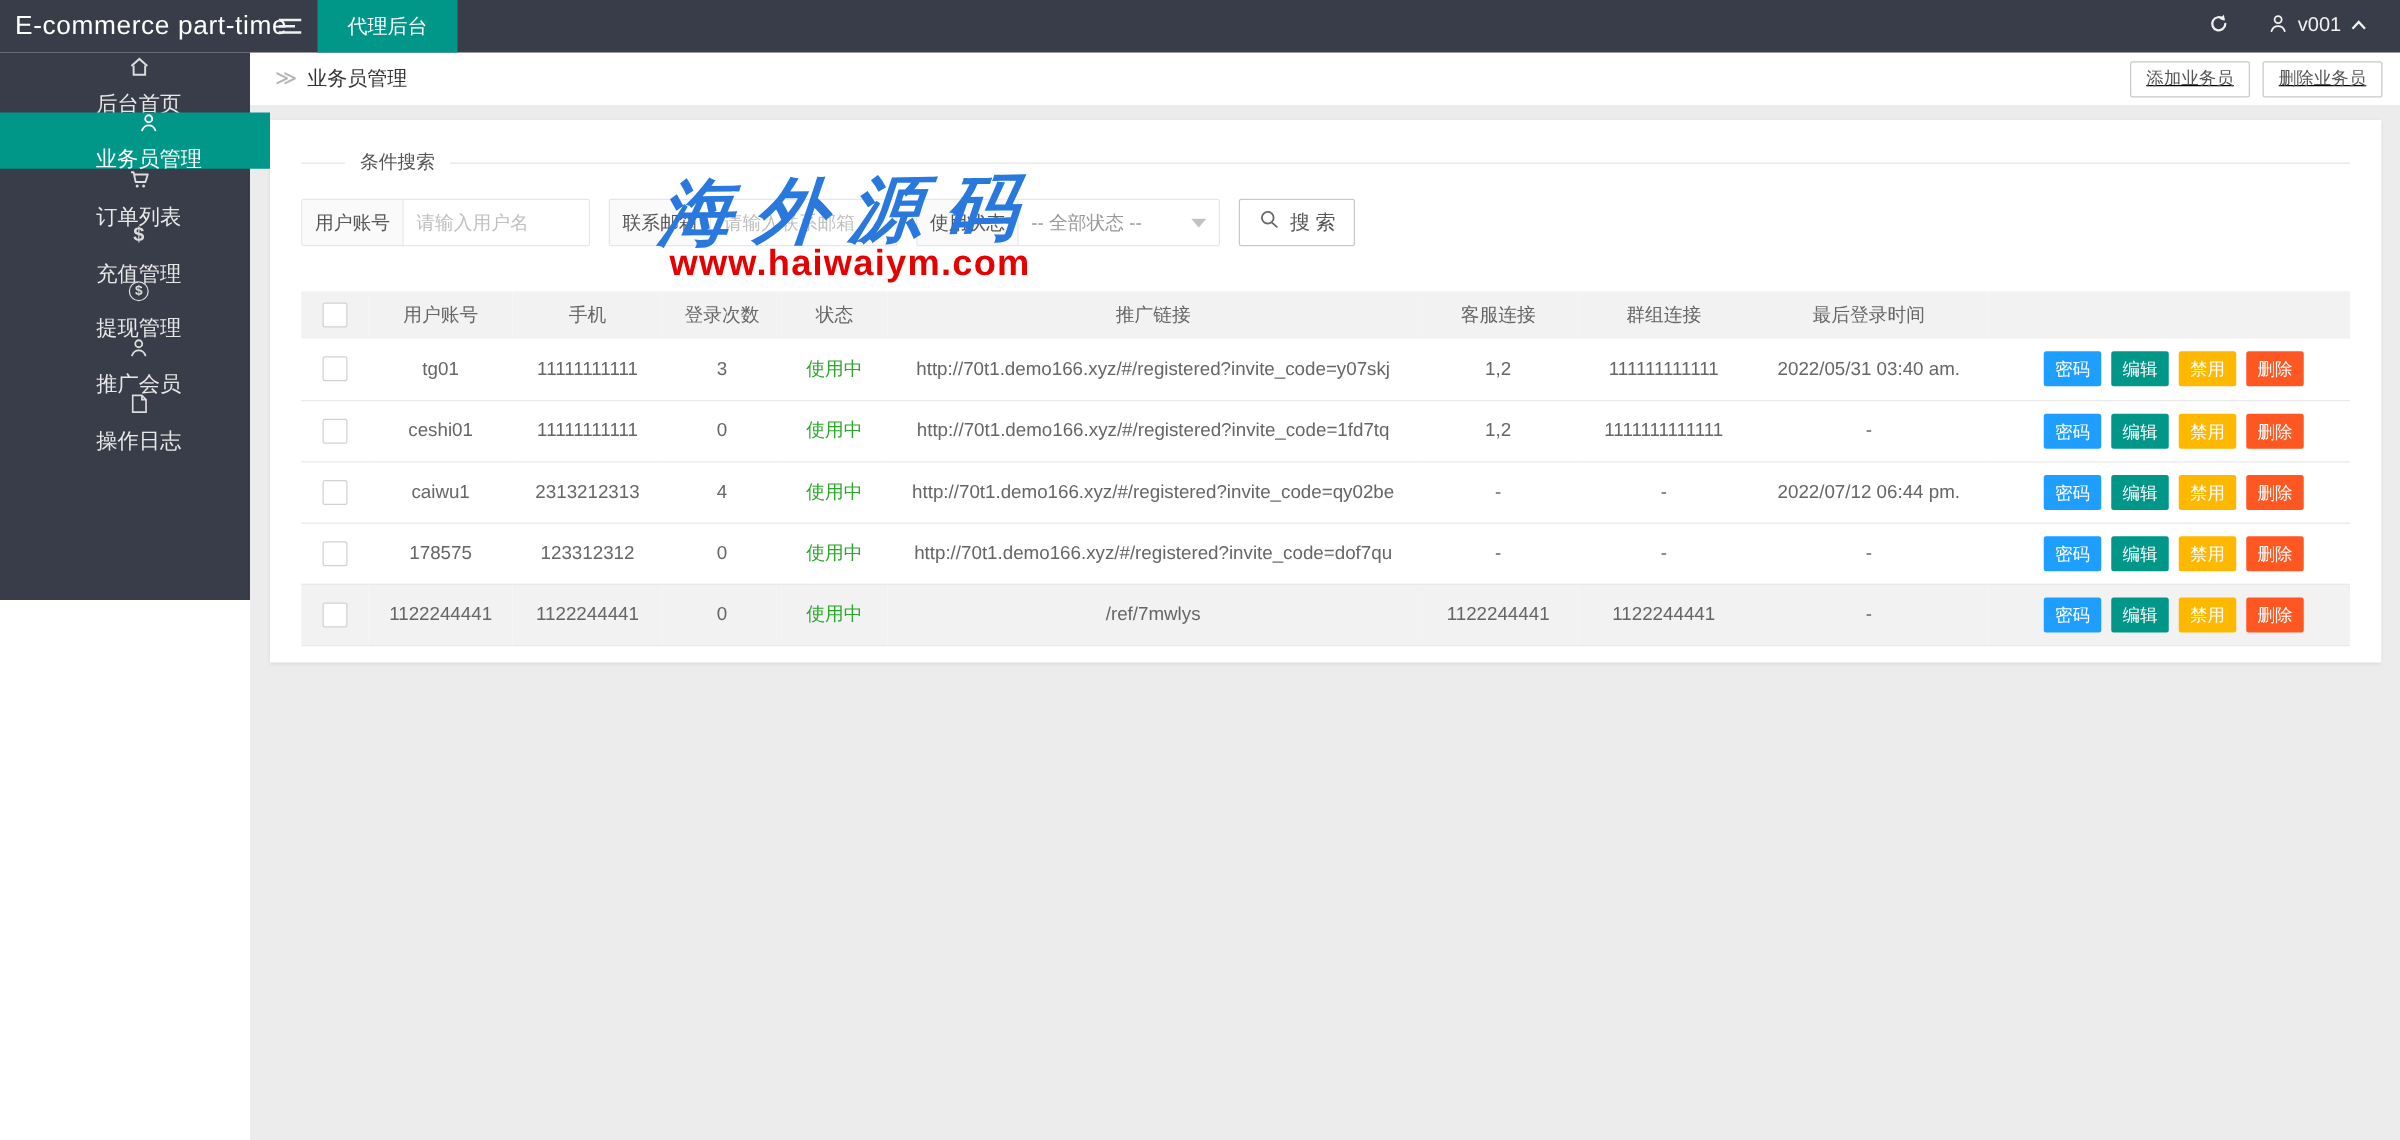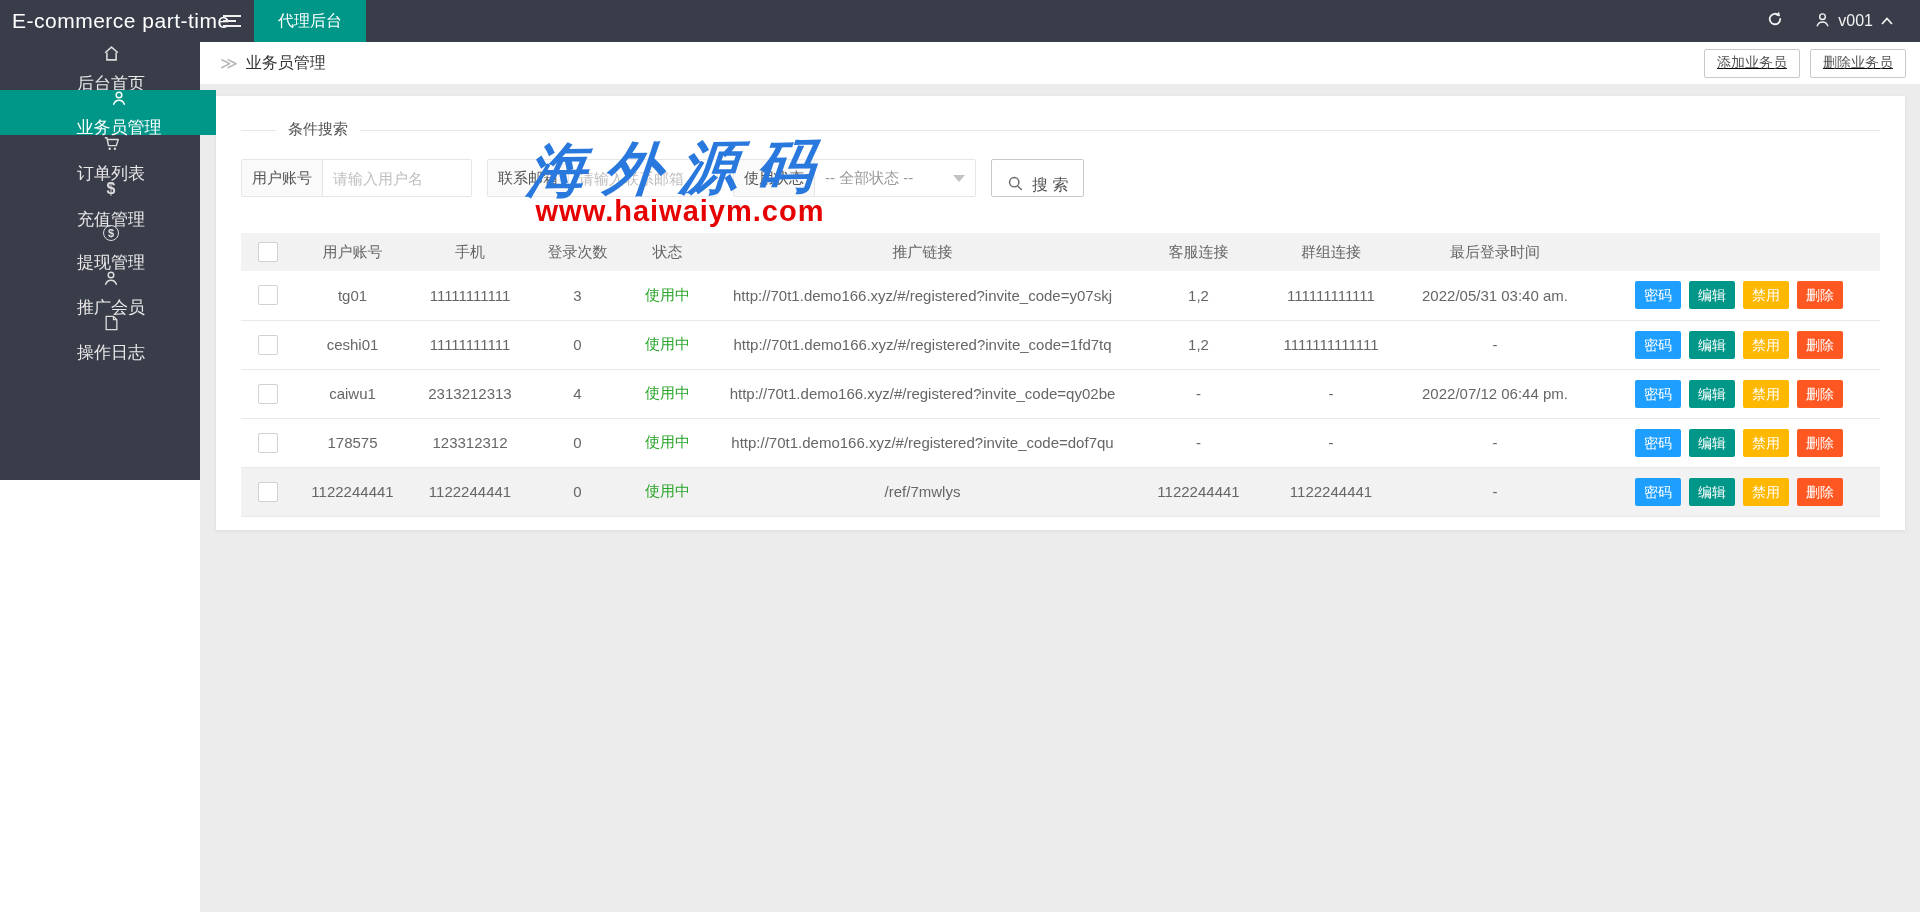--- a/index.html
+++ b/index.html
@@ -57,21 +57,21 @@
   .inp-group { display:flex; height:38px; border:1px solid #e6e6e6; border-radius:2px; overflow:hidden; }
   .inp-addon { background:#fafafa; border-right:1px solid #e6e6e6; display:flex; align-items:center;
     padding:0 10px; font-size:15px; color:#555; white-space:nowrap; }
   .inp-group input { border:none; outline:none; width:148px; padding:0 10px; font-size:15px; color:#666;
     font-family:"Liberation Sans","DejaVu Sans",sans-serif; }
   .inp-group input::placeholder { color:#bfbfbf; }
   .sel-box { display:flex; align-items:center; justify-content:space-between; width:160px;
     padding:0 10px; font-size:15px; color:#999; cursor:pointer; background:#fff; }
   .sel-caret { width:0; height:0; border-left:6px solid transparent; border-right:6px solid transparent;
     border-top:7px solid #c2c2c2; }
-  .search-btn { height:38px; display:flex; align-items:flex-end; gap:8px; background:#fff;
+  .search-btn { height:38px; display:flex; align-items:center; gap:8px; background:#fff;
     border:1px solid #c9c9c9; border-radius:2px; padding:0 15px; font-size:16px; color:#555; cursor:pointer;
     font-family:"Liberation Sans","DejaVu Sans",sans-serif; }
 
   
   table.grid { width:1639px; border-collapse:collapse; margin-top:36px; table-layout:fixed; }
   table.grid th { background:#f2f2f2; height:38px; font-weight:normal; font-size:15px; color:#666;
     text-align:center; }
   table.grid td { height:49px; border-bottom:1px solid #e9e9e9; font-size:15px; color:#666;
     text-align:center; background:#fff; }
   table.grid tr.hl td { background:#f2f2f2; }

